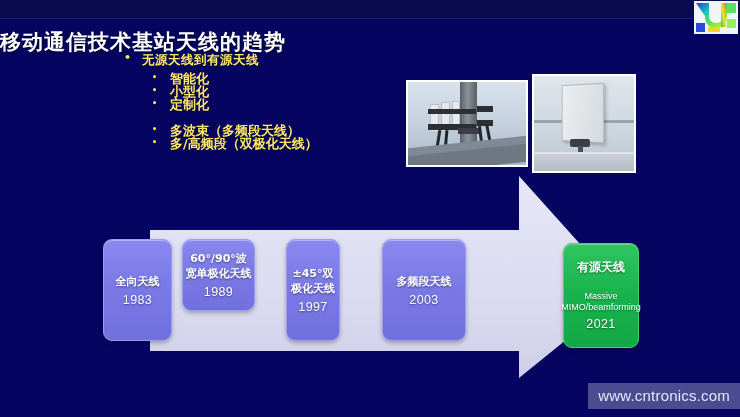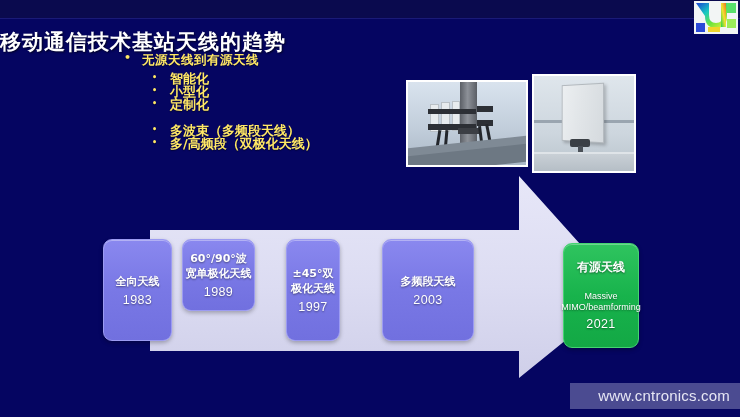--- a/index.html
+++ b/index.html
@@ -178,21 +178,21 @@
 
   
   #watermark {
     position: absolute;
     right: 0; bottom: 8px;
     background: rgba(120,120,175,.62);
     color: #e7e7f4;
     font-family: "Liberation Sans", sans-serif;
     font-size: 15px;
     letter-spacing: .2px;
-    padding: 4px 10px 5px 28px;
+    padding: 4px 10px 5px 10px;
     z-index: 40;
   }
 </style>
 </head>
 <body>
 
 <div id="slide">
 
   <div id="header-bar"></div>
   <div id="header-title">Advanced Antenna Technologies in 5G Mobile Communication Systems by Zhi Ning Chen</div>
@@ -282,21 +282,21 @@
   <div class="tbox purple" style="left:182px;top:239px;width:73px;height:72px;">
     <div class="tb-name">60°/90°波宽单极化天线</div>
     <div class="tb-year">1989</div>
   </div>
 
   <div class="tbox purple" style="left:286px;top:239px;width:54px;height:102px;">
     <div class="tb-name">±45°双极化天线</div>
     <div class="tb-year">1997</div>
   </div>
 
-  <div class="tbox purple" style="left:382px;top:239px;width:92px;height:102px;">
+  <div class="tbox purple" style="left:382px;top:239px;width:84px;height:102px;">
     <div class="tb-name">多频段天线</div>
     <div class="tb-year">2003</div>
   </div>
 
 
   <div class="tbox green" style="left:563px;top:243px;width:76px;height:105px;">
     <div class="tb-name">有源天线</div>
     <div class="tb-sub">Massive MIMO/beamforming</div>
     <div class="tb-year">2021</div>
   </div>

